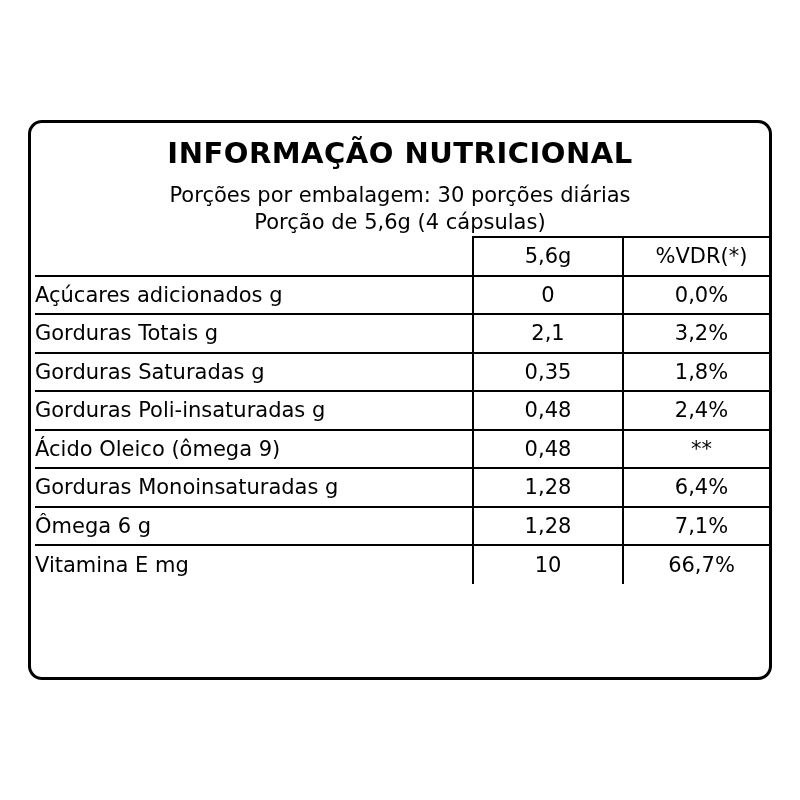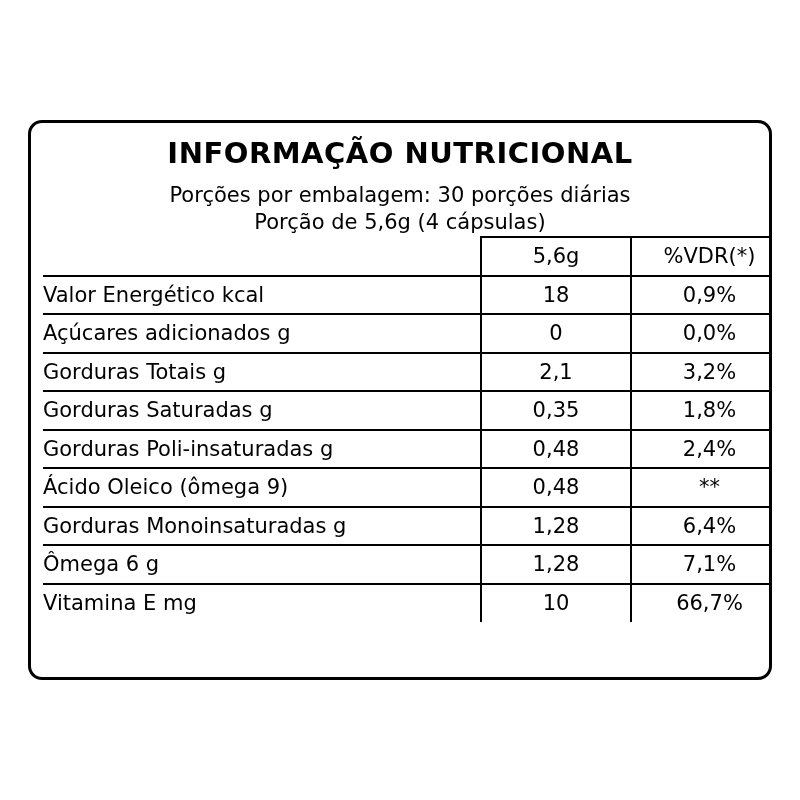--- a/index.html
+++ b/index.html
@@ -43,21 +43,21 @@
     font-size: 21px;
     line-height: 1.25;
     margin-top: 12px;
   }
   .subtitle2 {
     font-size: 21px;
     line-height: 1.25;
   }
   table.nutri {
     position: absolute;
-    left: 12px;
+    left: 4px;
     top: 113px;
     width: 744px;
     border-collapse: collapse;
     table-layout: fixed;
   }
   table.nutri td, table.nutri th {
     border: 2px solid #000000;
     box-sizing: border-box;
     padding: 0;
     height: 38.5px;
@@ -111,25 +111,20 @@
       </colgroup>
       <thead>
         <tr class="head-row">
           <th class="head-blank cell-name"></th>
           <th class="cell-num">5,6g</th>
           <th class="cell-num">%VDR(*)</th>
         </tr>
       </thead>
       <tbody>
         <tr>
-          <td class="cell-name">Valor Energético kcal</td>
-          <td class="cell-num">18</td>
-          <td class="cell-num">0,9%</td>
-        </tr>
-        <tr>
           <td class="cell-name">Açúcares adicionados g</td>
           <td class="cell-num">0</td>
           <td class="cell-num">0,0%</td>
         </tr>
         <tr>
           <td class="cell-name">Gorduras Totais g</td>
           <td class="cell-num">2,1</td>
           <td class="cell-num">3,2%</td>
         </tr>
         <tr>

